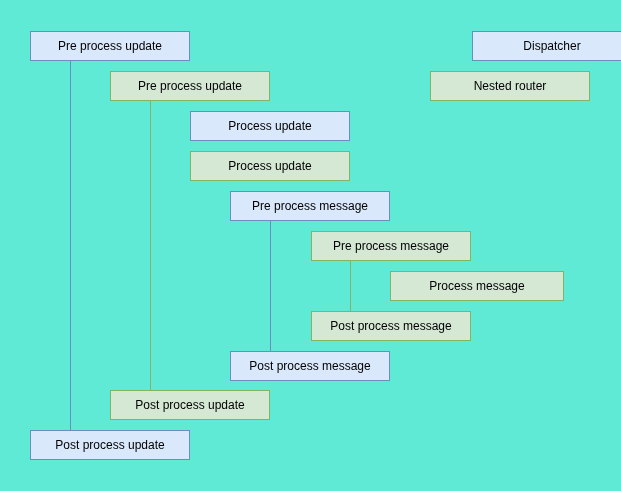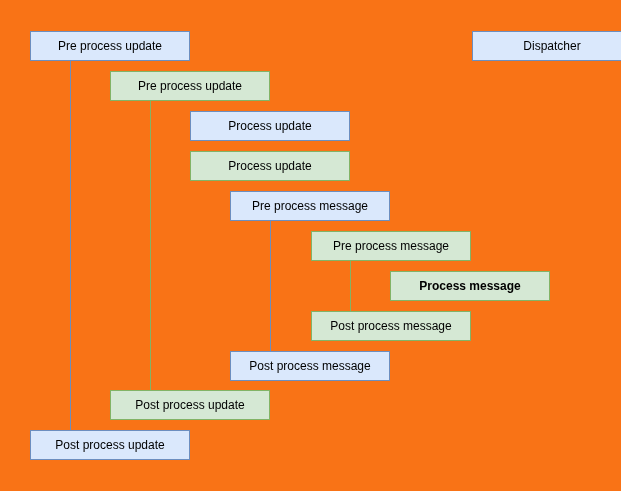--- a/index.html
+++ b/index.html
@@ -5,21 +5,21 @@
   html, body {
     margin: 0;
     padding: 0;
     background: #ffffff;
     font-family: "Liberation Sans", sans-serif;
   }
   #canvas {
     position: relative;
     width: 621px;
     height: 491px;
-    background: #f97316;
+    background: #5eead4;
     overflow: hidden;
   }
   .node {
     position: absolute;
     box-sizing: border-box;
     border: 1px solid #000;
     display: flex;
     align-items: center;
     justify-content: center;
     font-size: 12px;
@@ -55,31 +55,34 @@
     </div>
     <div class="node router" style="left: 190px; top: 151px; width: 160px; height: 30px;">
       <span>Process update</span>
     </div>
     <div class="node dispatcher" style="left: 230px; top: 191px; width: 160px; height: 30px;">
       <span>Pre process message</span>
     </div>
     <div class="node router" style="left: 311px; top: 231px; width: 160px; height: 30px;">
       <span>Pre process message</span>
     </div>
-    <div class="node router" style="left: 390px; top: 271px; width: 160px; height: 30px; font-weight: bold;">
+    <div class="node router" style="left: 390px; top: 271px; width: 174px; height: 30px;">
       <span>Process message</span>
     </div>
     <div class="node router" style="left: 311px; top: 311px; width: 160px; height: 30px;">
       <span>Post process message</span>
     </div>
     <div class="node dispatcher" style="left: 230px; top: 351px; width: 160px; height: 30px;">
       <span>Post process message</span>
     </div>
     <div class="node router" style="left: 110px; top: 390px; width: 160px; height: 30px;">
       <span>Post process update</span>
     </div>
     <div class="node dispatcher" style="left: 30px; top: 430px; width: 160px; height: 30px;">
       <span>Post process update</span>
     </div>
     <div class="node dispatcher" style="left: 430px; top: 31px; width: 160px; height: 30px; margin-left: 42px;">
       <span>Dispatcher</span>
     </div>
+    <div class="node router" style="left: 430px; top: 71px; width: 160px; height: 30px;">
+      <span>Nested router</span>
+    </div>
   </div>
 
 </body></html>

